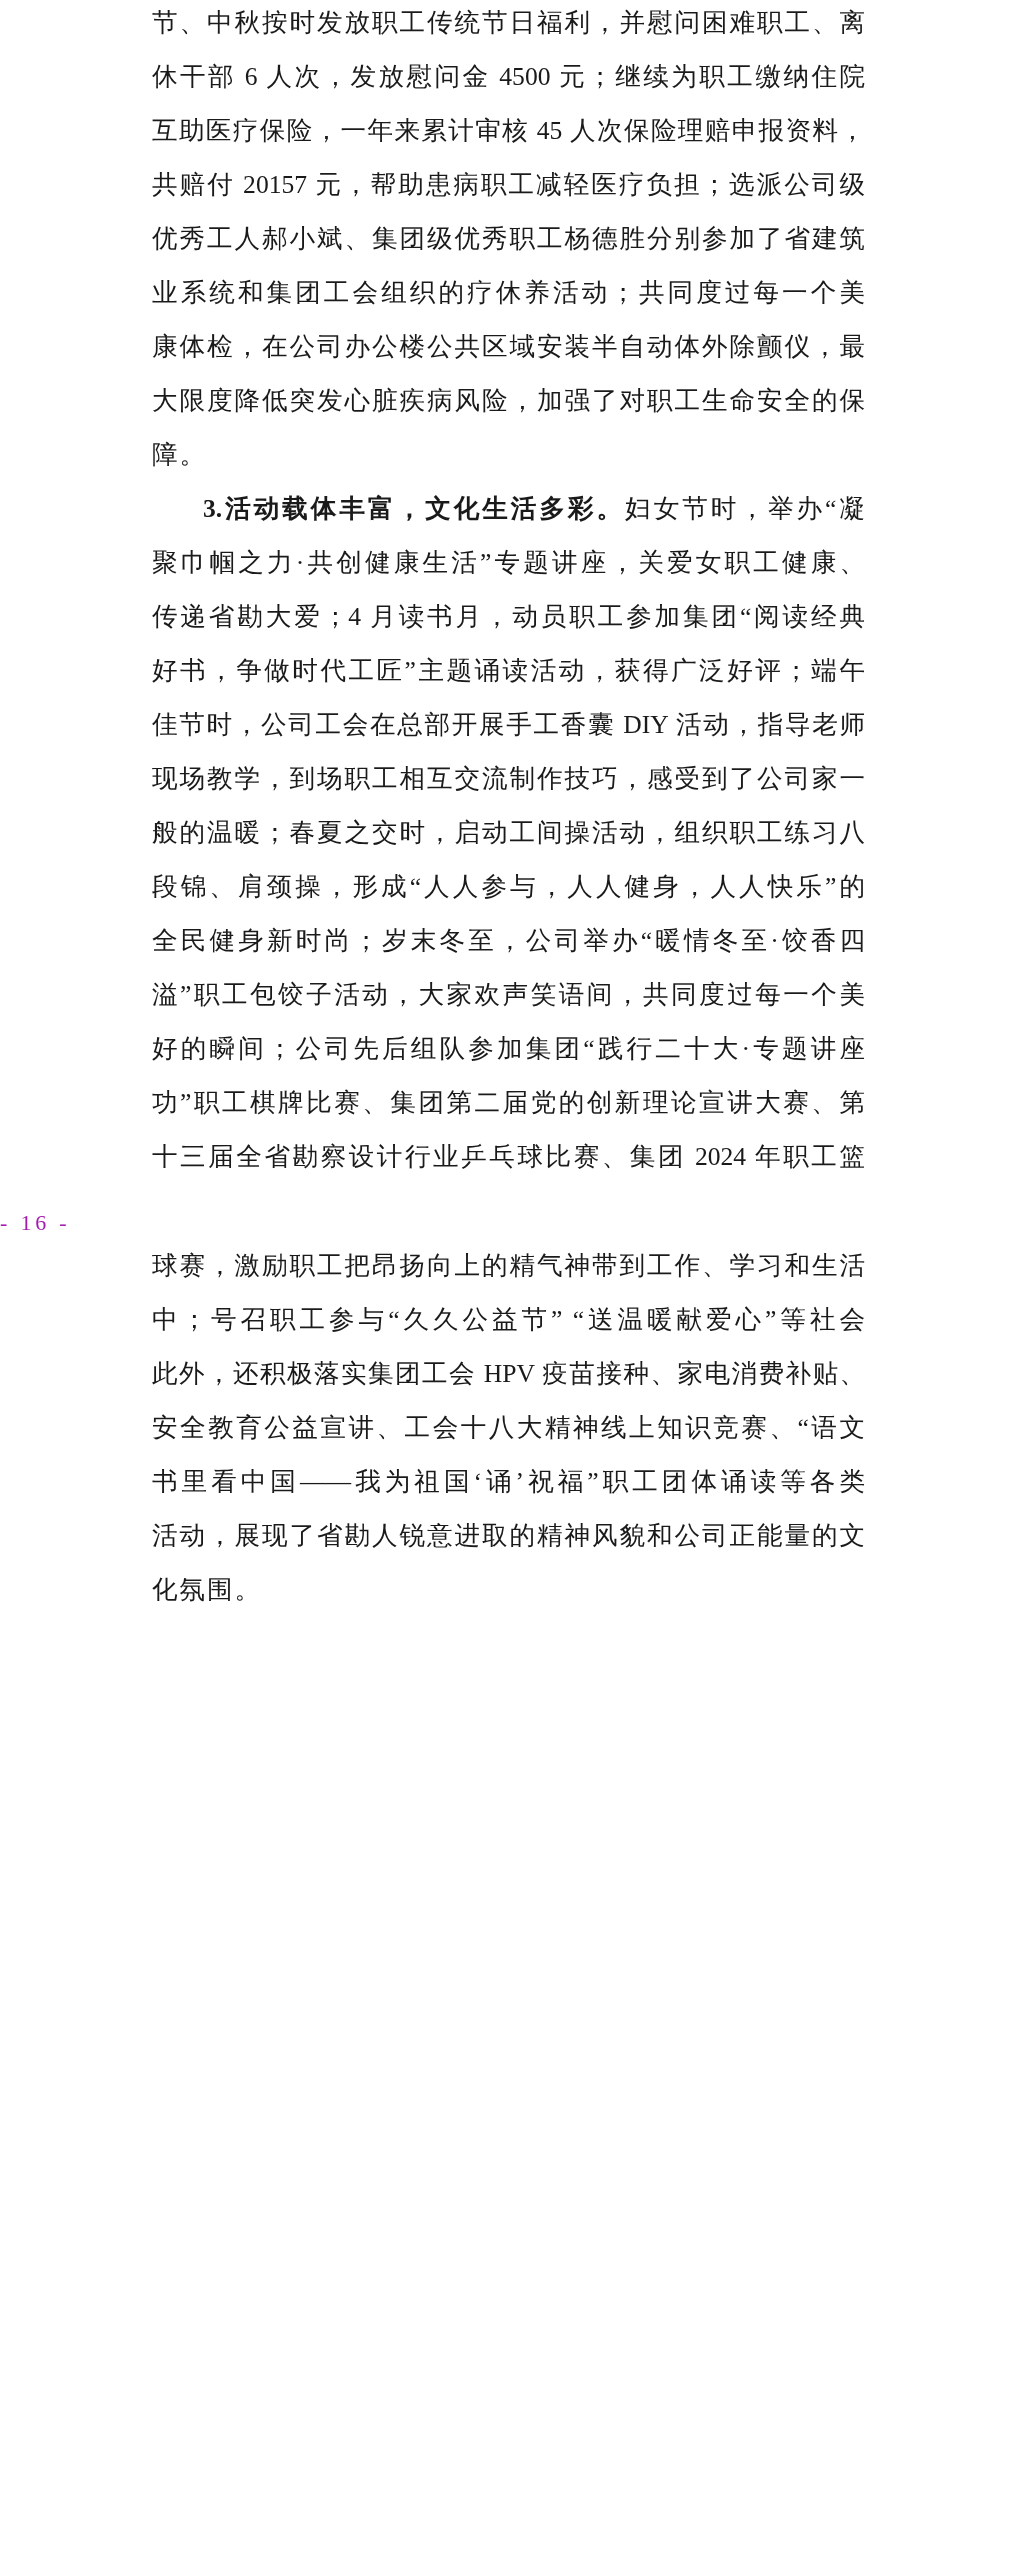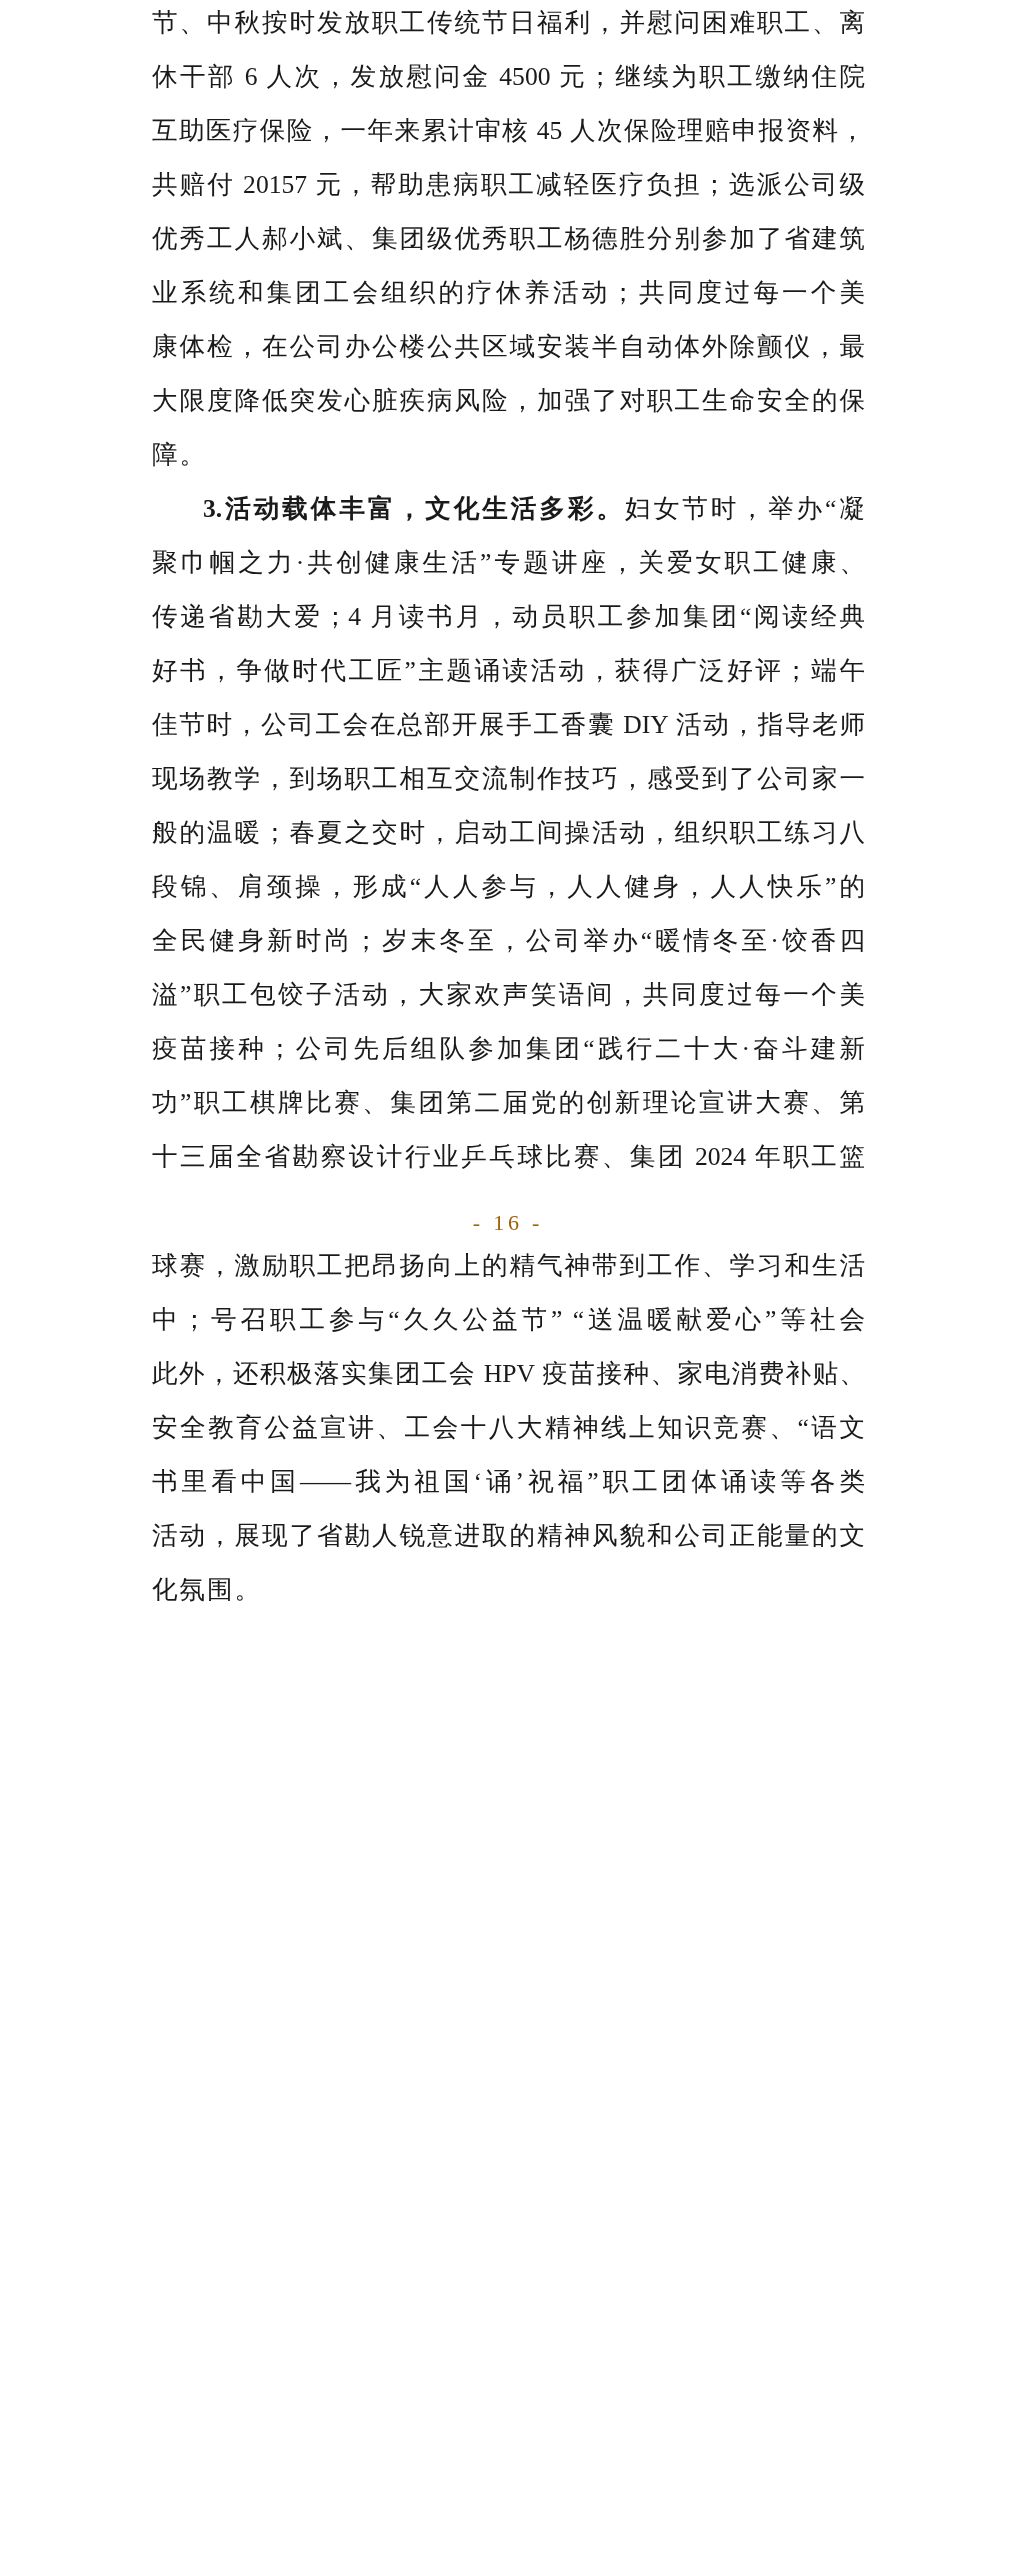--- a/index.html
+++ b/index.html
@@ -32,24 +32,24 @@
     letter-spacing: 1.9px;
   }
   .indent { text-indent: 51px; }
   .bold { font-weight: 700; }
   .pagenum {
     position: absolute;
     left: 0;
     width: 100%;
     height: 38px;
     line-height: 38px;
-    text-align: center;
+    text-align: left;
     font-size: 22px;
     letter-spacing: 3.8px;
-    color: #a16207;
+    color: #a21caf;
   }
 </style>
 </head>
 <body>
 
 <div class="page">
 
   <div class="block" style="top: -4.5px;">
     <div class="ln fill">节、中秋按时发放职工传统节日福利，并慰问困难职工、离</div>
     <div class="ln fill">休干部 6 人次，发放慰问金 4500 元；继续为职工缴纳住院</div>
@@ -65,21 +65,21 @@
     </div>
     <div class="ln fill">聚巾帼之力·共创健康生活”专题讲座，关爱女职工健康、</div>
     <div class="ln fill">传递省勘大爱；4 月读书月，动员职工参加集团“阅读经典</div>
     <div class="ln fill">好书，争做时代工匠”主题诵读活动，获得广泛好评；端午</div>
     <div class="ln fill">佳节时，公司工会在总部开展手工香囊 DIY 活动，指导老师</div>
     <div class="ln fill">现场教学，到场职工相互交流制作技巧，感受到了公司家一</div>
     <div class="ln fill">般的温暖；春夏之交时，启动工间操活动，组织职工练习八</div>
     <div class="ln fill">段锦、肩颈操，形成“人人参与，人人健身，人人快乐”的</div>
     <div class="ln fill">全民健身新时尚；岁末冬至，公司举办“暖情冬至·饺香四</div>
     <div class="ln fill">溢”职工包饺子活动，大家欢声笑语间，共同度过每一个美</div>
-    <div class="ln fill">疫苗接种；公司先后组队参加集团“践行二十大·奋斗建新</div>
+    <div class="ln fill">好的瞬间；公司先后组队参加集团“践行二十大·专题讲座</div>
     <div class="ln fill">功”职工棋牌比赛、集团第二届党的创新理论宣讲大赛、第</div>
     <div class="ln fill">十三届全省勘察设计行业乒乓球比赛、集团 2024 年职工篮</div>
   </div>
 
   <div class="pagenum" style="top: 1204px;">- 16 -</div>
 
   <div class="block" style="top: 1239px;">
     <div class="ln fill">球赛，激励职工把昂扬向上的精气神带到工作、学习和生活</div>
     <div class="ln fill">中；号召职工参与“久久公益节” “送温暖献爱心”等社会</div>
     <div class="ln fill">此外，还积极落实集团工会 HPV 疫苗接种、家电消费补贴、</div>

